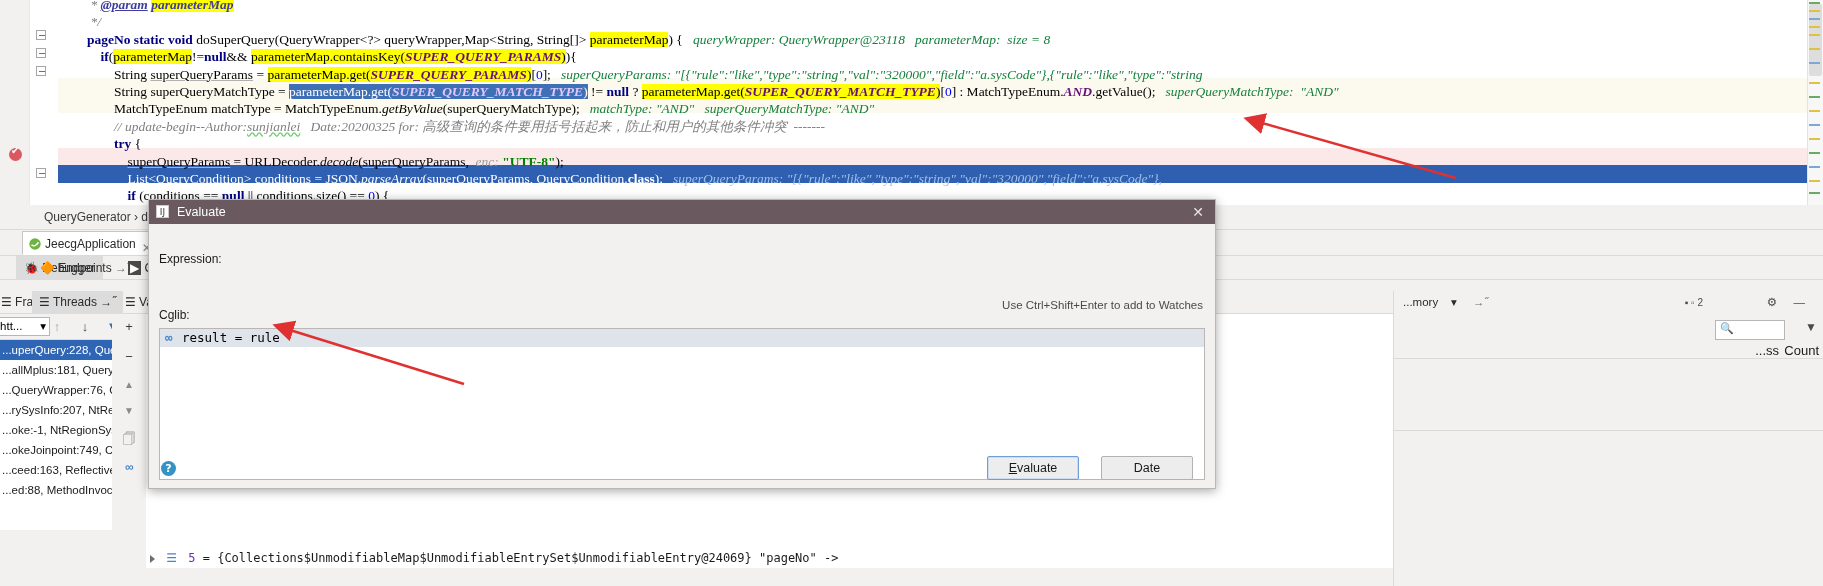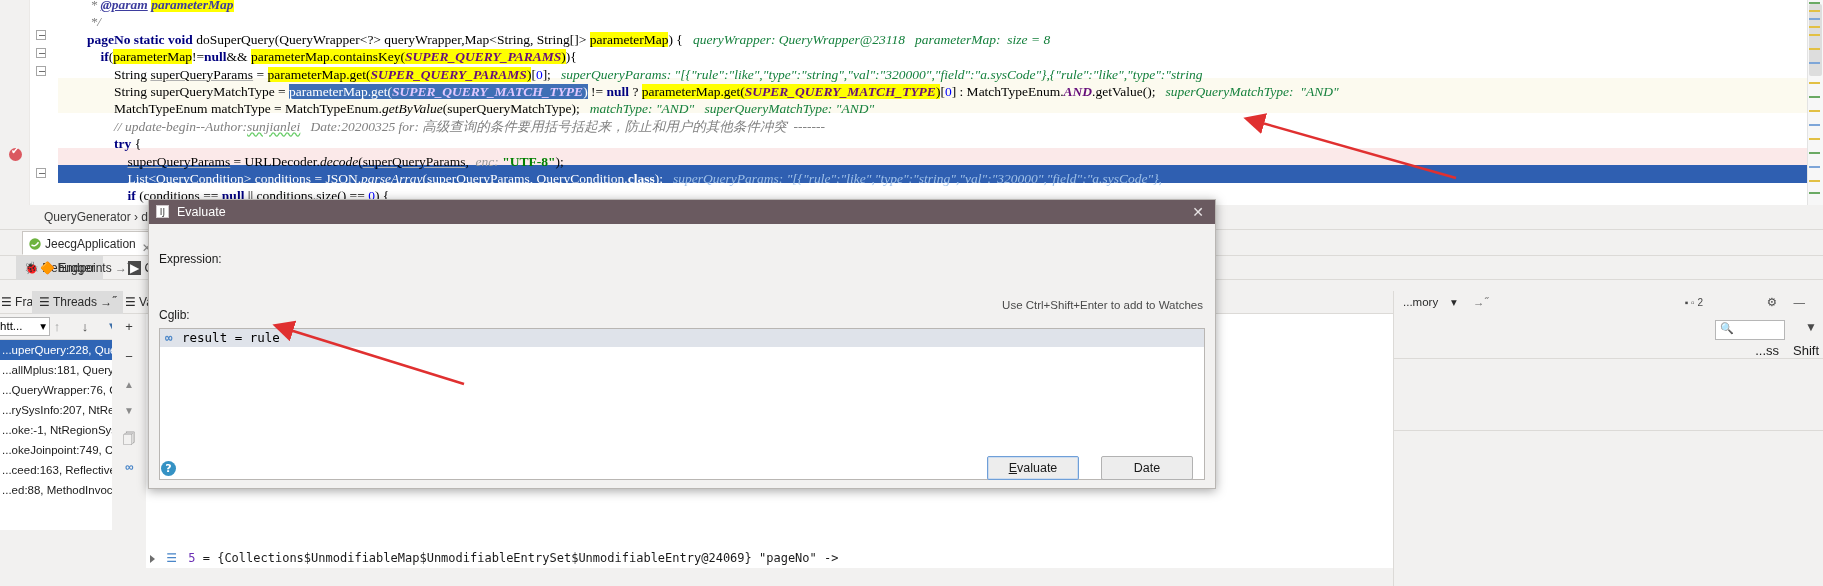--- a/index.html
+++ b/index.html
@@ -432,21 +432,21 @@
     <span style="position:absolute;right:120px;color:#4a4a4a;font-size:10px">▪ ▫ 2</span>
   </div>
 
   <div class="search-box">
     <span style="position:absolute;left:4px;top:1px;color:#8a8a8a;font-size:11px">🔍</span>
   </div>
   <span style="position:absolute;right:6px;top:320px;color:#4a4a4a;font-size:12px">▼</span>
 
   <div class="count-hdr">
     <span style="position:absolute;right:40px;top:0;white-space:nowrap">...ss</span>
-    <span style="position:relative">Shift</span>
+    <span style="position:relative">Count</span>
   </div>
   <div class="count-line"></div>
   <div class="hsplit" style="top:430px;left:1393px;width:430px"></div>
 
   <div class="bottom-eval-row">
     <span class="tri"></span>
     <span style="color:#4a86c8;margin:0 4px">☰</span>
     <span style="color:#6b2fb5">5</span>
     <span>= {Collections$UnmodifiableMap$UnmodifiableEntrySet$UnmodifiableEntry@24069} "pageNo" -&gt;</span>
   </div>

